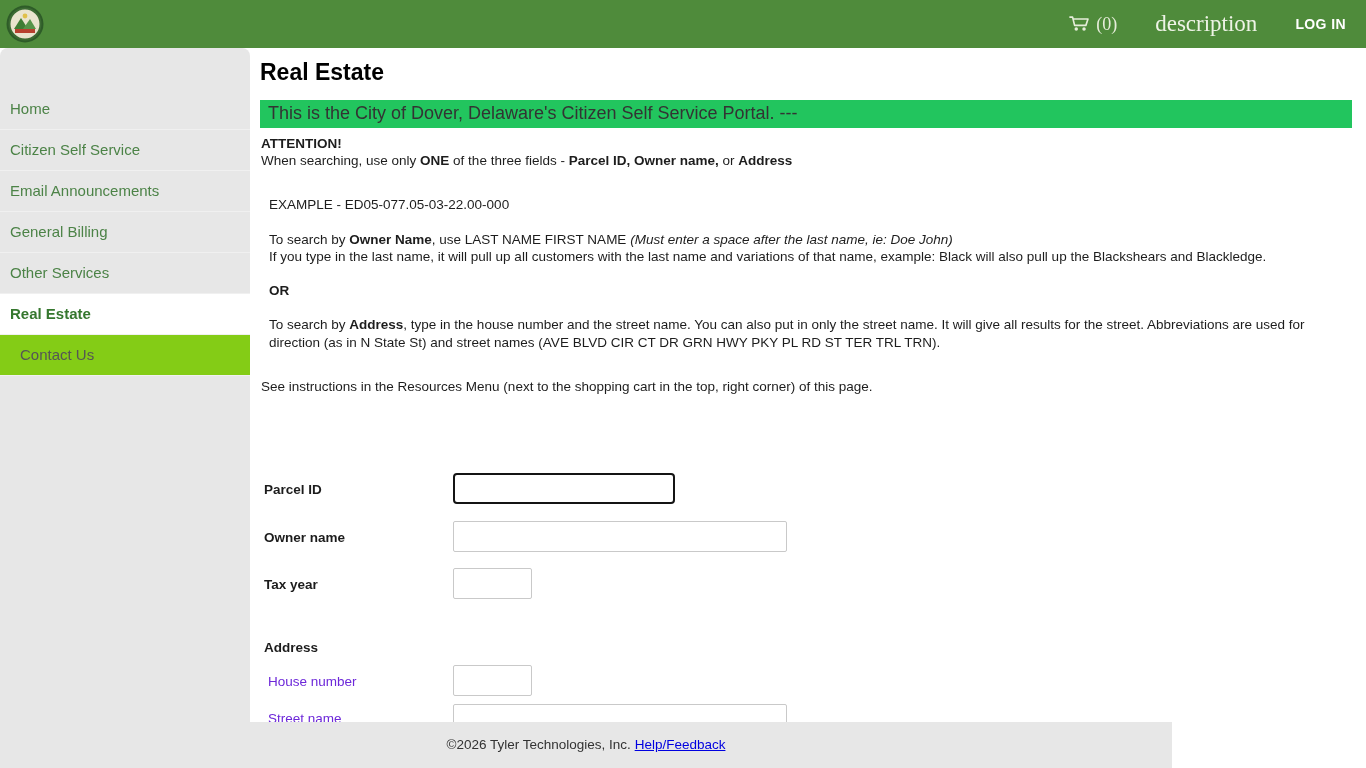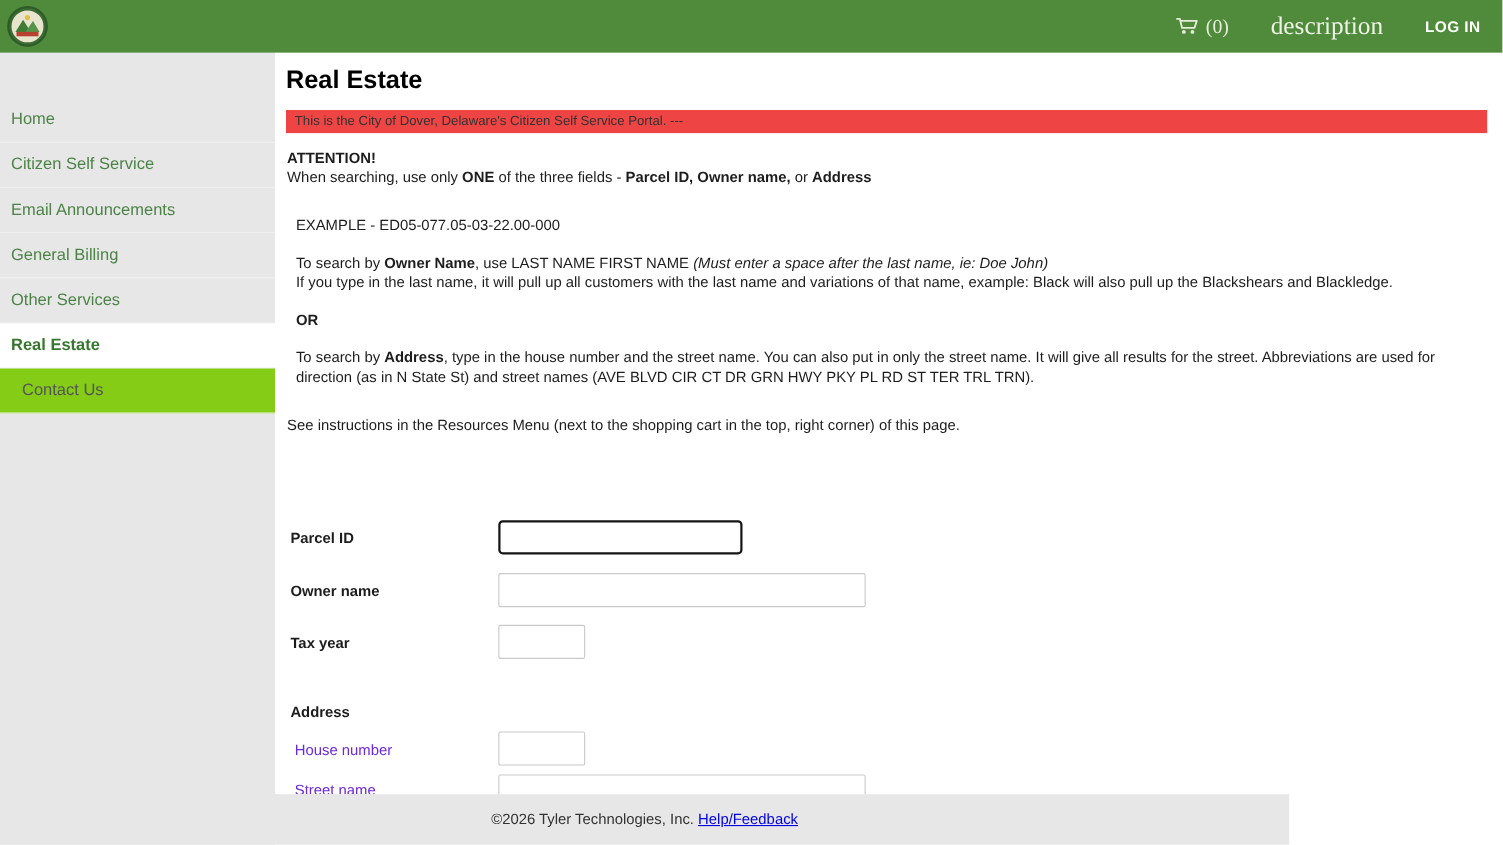--- a/index.html
+++ b/index.html
@@ -12,33 +12,33 @@
   .logo { position:absolute; top:5px; left:6px; width:38px; height:38px; cursor:pointer; }
   .header-right { position:absolute; top:0; right:0; height:48px; display:flex; align-items:center; }
   .cart-group { display:flex; align-items:center; gap:6px; color:#e6edda;
                 font-family:"Liberation Serif", serif; font-size:18px; cursor:pointer; }
   .resources { margin-left:38px; color:#eef3e6; font-family:"Liberation Serif", serif;
                font-size:23px; cursor:pointer; }
   .login { margin-left:38px; margin-right:20px; color:#ffffff; font-weight:bold;
            font-size:14px; letter-spacing:.4px; cursor:pointer;text-align:center; }
 
   
-  .sidebar { position:absolute; top:48px; left:0; width:250px; height:720px; background:#e7e7e7; }
+  .sidebar { position:absolute; top:48px; left:0; width:250px; height:720px; background:#e7e7e7;border-radius:8px; }
   .nav { padding-top:41px; }
   .nav-item { height:40px; line-height:40px; padding-left:10px; font-size:15px;
               color:#4c8347; border-bottom:1px solid #f0f0f0; cursor:pointer; }
   .nav-item.active { background:#ffffff; color:#35772e; font-weight:bold; }
   .nav-item.sub { padding-left:20px; background:#84cc16; color:#555; }
 
   
   .main { position:absolute; top:48px; left:250px; width:1116px; height:674px;
           background:#fff; overflow:hidden; color:#222; }
   .title { position:absolute; top:11px; left:10px; font-size:23px; font-weight:bold; color:#000; }
-  .notice { position:absolute; top:52px; left:10px; width:1076px; background:#ef4444;
-            color:#333; font-size:12px; padding:3px 8px 4px 8px; }
+  .notice { position:absolute; top:52px; left:10px; width:1076px; background:#22c55e;
+            color:#333; font-size:18px; padding:3px 8px 4px 8px; }
   .line { position:absolute; font-size:13.5px; color:#1d1d1d; white-space:nowrap; }
   .wrapline { position:absolute; font-size:13.5px; color:#1d1d1d; line-height:17.5px; }
   .b { font-weight:bold; }
   .i { font-style:italic; }
 
   .attention   { top:88px;  left:11px; font-weight:bold; }
   .searching   { top:105px; left:11px; }
   .parcel-l1   { top:132px; left:19px; }
   .parcel-l2   { top:149px; left:19px; }
   .owner-l1    { top:184px; left:19px; }

